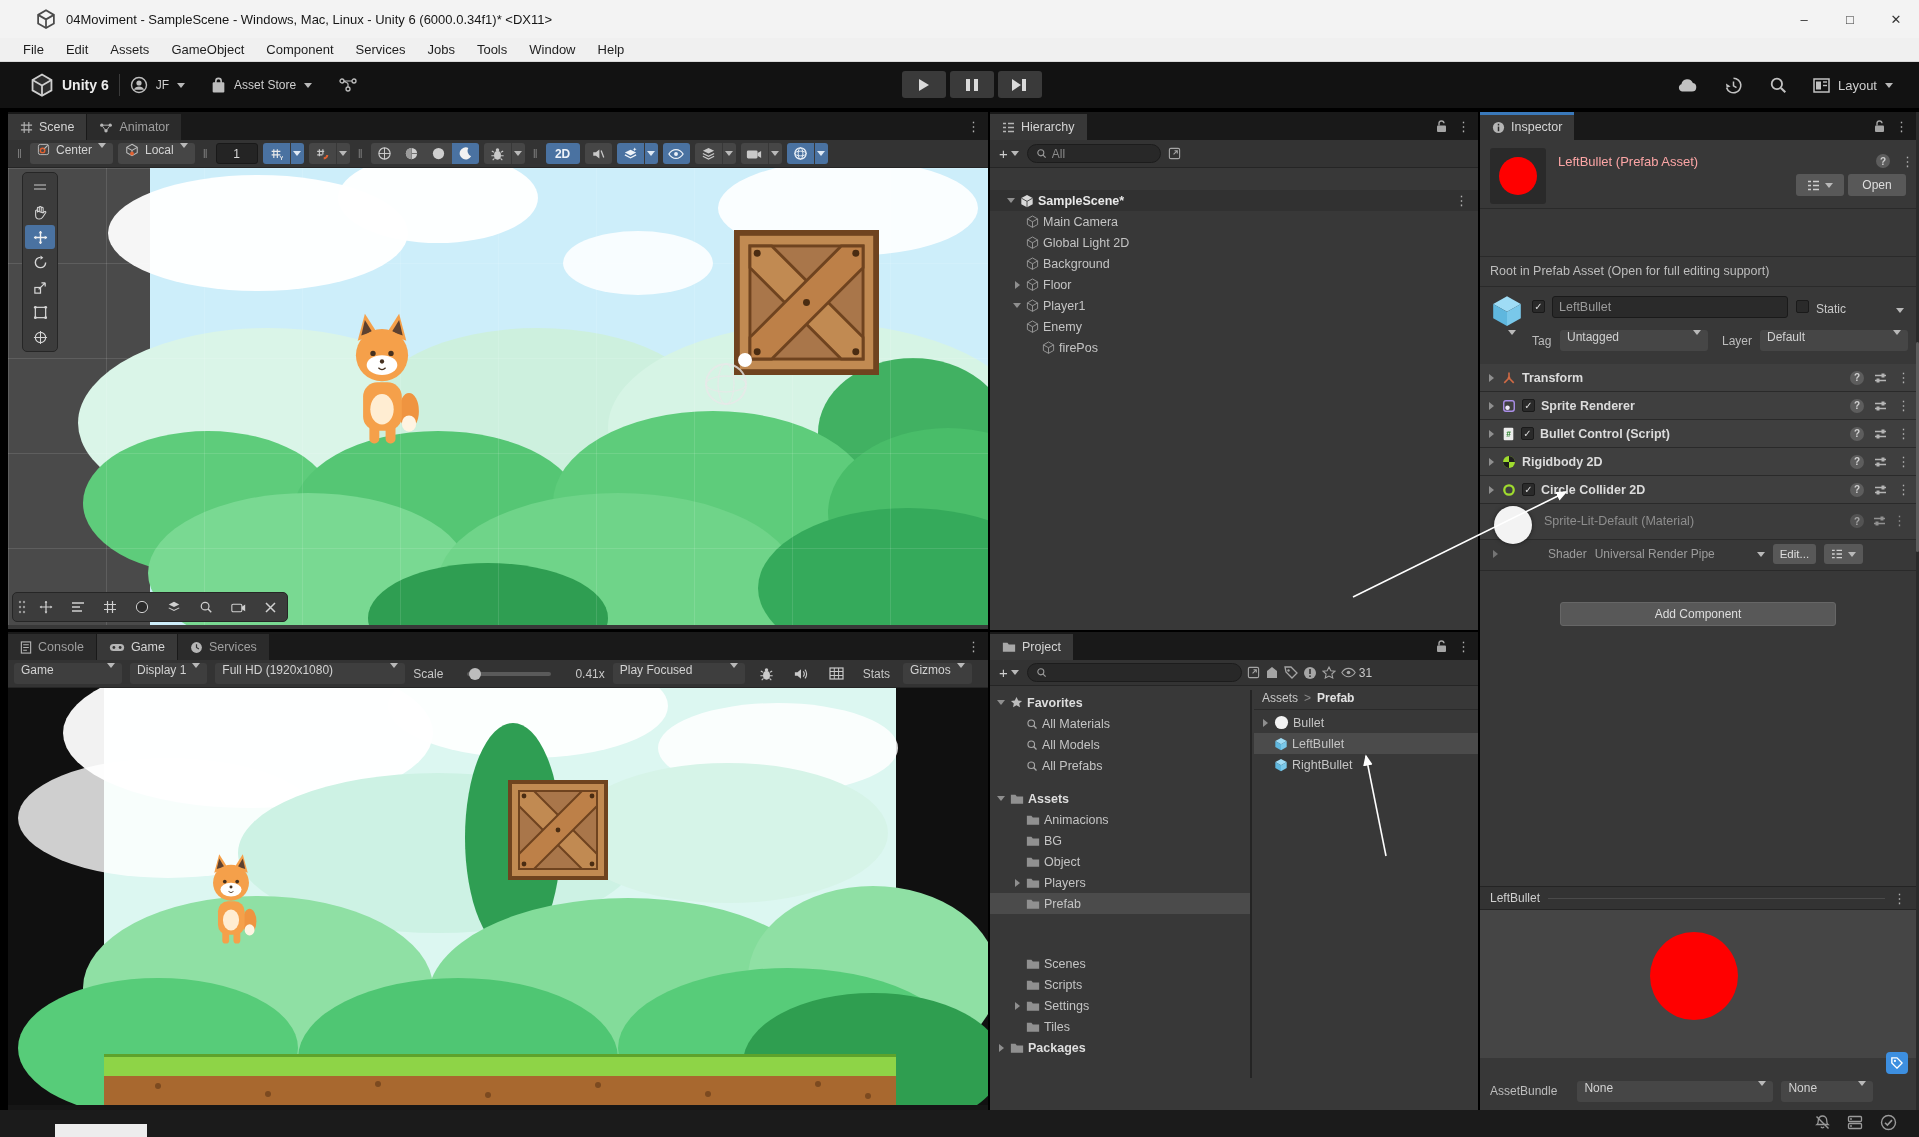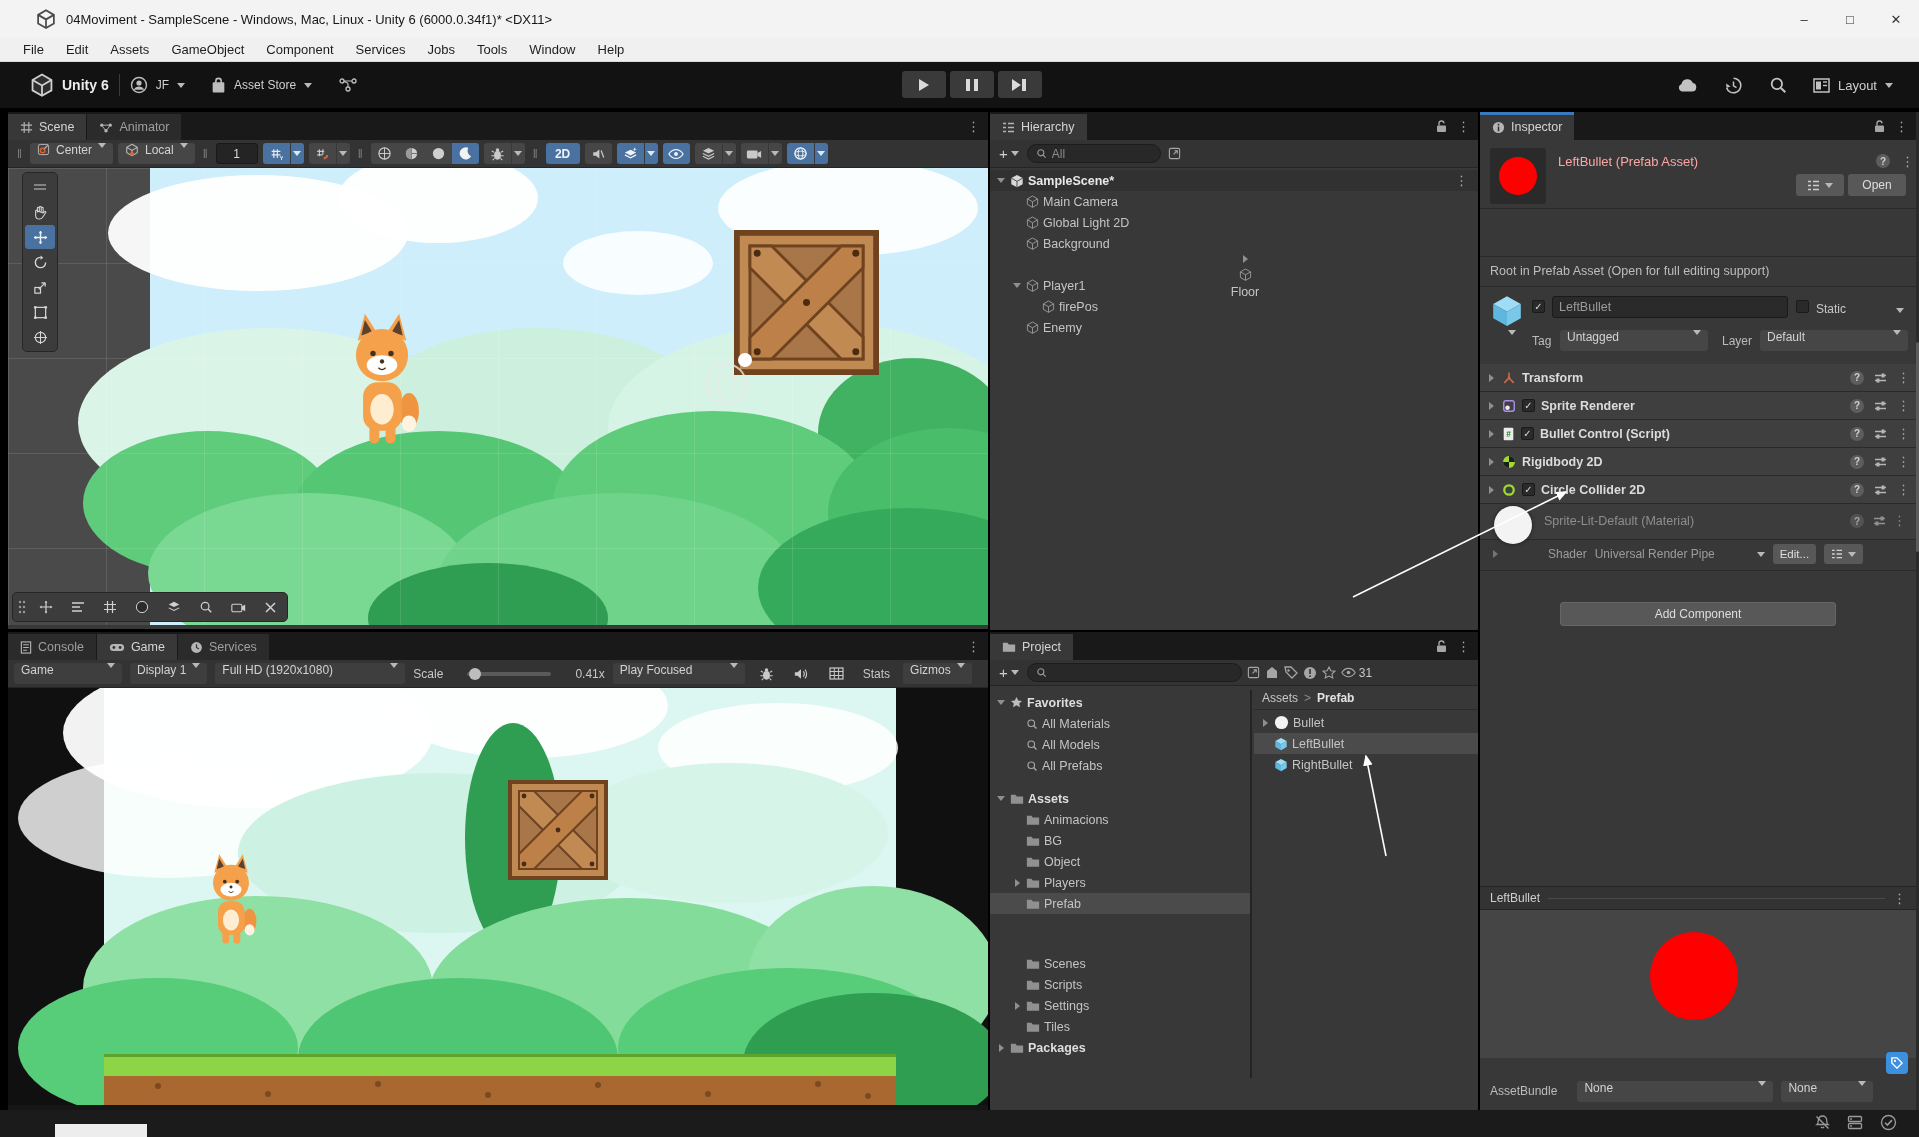--- a/index.html
+++ b/index.html
@@ -696,21 +696,21 @@
       <input placeholder="All" style="">
     </span>
     <span class="ic" style="margin-left:2px">
         <svg width="13" height="13" viewBox="0 0 14 14">
           <rect x="1.5" y="1.5" width="11" height="11" rx="1.5" fill="none" stroke="#a5a5a5" stroke-width="1.2"></rect>
           <path d="M6 8l4-4M7 4h3v3" fill="none" stroke="#a5a5a5" stroke-width="1.2"></path>
         </svg>
       </span>
   </div>
   <div class="abs" id="hierarchy-tree" style="left:0;top:56px;right:0;bottom:0;padding-top:2px">
-      <div class="trow shead" style="padding-left: 6px;">
+      <div class="trow shead" style="padding-left: 16px; margin-top: 20px;">
         <span class="tri down"></span>
         <span class="ic">
           <svg width="14" height="14" viewBox="0 0 16 16">
             <path d="M8 1 14.5 4.7v7L8 15 1.5 11.7v-7z" fill="#d8d8d8"></path>
             <path d="M1.5 4.7 8 8.4l6.5-3.7M8 8.4V15" stroke="#3a3a3a" fill="none"></path>
           </svg>
         </span>
         <span class="tlabel">SampleScene*</span>
         <span class="kebab mlauto" style="margin-right: 10px;">⋮</span>
       </div>
@@ -737,59 +737,59 @@
       <div class="trow" style="padding-left: 22px;">
         <span class="tri none"></span>
         <span class="ic">
           <svg width="13" height="13" viewBox="0 0 16 16">
             <path d="M8 1.2 14.3 4.8v6.9L8 15.2 1.7 11.7V4.8z" fill="none" stroke="#9d9d9d" stroke-width="1.1"></path>
             <path d="M1.7 4.8 8 8.3l6.3-3.5M8 8.3v6.9" fill="none" stroke="#9d9d9d" stroke-width="1.1"></path>
           </svg>
         </span>
         <span class="tlabel">Background</span>
       </div>
-      <div class="trow" style="padding-left: 22px; flex-direction: column;">
+      <div class="trow" style="padding-left: 22px;">
         <span class="tri right"></span>
         <span class="ic">
           <svg width="13" height="13" viewBox="0 0 16 16">
             <path d="M8 1.2 14.3 4.8v6.9L8 15.2 1.7 11.7V4.8z" fill="none" stroke="#9d9d9d" stroke-width="1.1"></path>
             <path d="M1.7 4.8 8 8.3l6.3-3.5M8 8.3v6.9" fill="none" stroke="#9d9d9d" stroke-width="1.1"></path>
           </svg>
         </span>
         <span class="tlabel">Floor</span>
       </div>
       <div class="trow" style="padding-left: 22px;">
         <span class="tri down"></span>
         <span class="ic">
           <svg width="13" height="13" viewBox="0 0 16 16">
             <path d="M8 1.2 14.3 4.8v6.9L8 15.2 1.7 11.7V4.8z" fill="none" stroke="#9d9d9d" stroke-width="1.1"></path>
             <path d="M1.7 4.8 8 8.3l6.3-3.5M8 8.3v6.9" fill="none" stroke="#9d9d9d" stroke-width="1.1"></path>
           </svg>
         </span>
         <span class="tlabel">Player1</span>
       </div>
-      <div class="trow" style="padding-left: 38px;">
+      <div class="trow" style="padding-left: 22px;">
         <span class="tri none"></span>
         <span class="ic">
           <svg width="13" height="13" viewBox="0 0 16 16">
             <path d="M8 1.2 14.3 4.8v6.9L8 15.2 1.7 11.7V4.8z" fill="none" stroke="#9d9d9d" stroke-width="1.1"></path>
             <path d="M1.7 4.8 8 8.3l6.3-3.5M8 8.3v6.9" fill="none" stroke="#9d9d9d" stroke-width="1.1"></path>
           </svg>
         </span>
-        <span class="tlabel">firePos</span>
-      </div>
-      <div class="trow" style="padding-left: 22px;">
+        <span class="tlabel">Enemy</span>
+      </div>
+      <div class="trow" style="padding-left: 38px;">
         <span class="tri none"></span>
         <span class="ic">
           <svg width="13" height="13" viewBox="0 0 16 16">
             <path d="M8 1.2 14.3 4.8v6.9L8 15.2 1.7 11.7V4.8z" fill="none" stroke="#9d9d9d" stroke-width="1.1"></path>
             <path d="M1.7 4.8 8 8.3l6.3-3.5M8 8.3v6.9" fill="none" stroke="#9d9d9d" stroke-width="1.1"></path>
           </svg>
         </span>
-        <span class="tlabel">Enemy</span>
+        <span class="tlabel">firePos</span>
       </div>
     </div>
 </div>
 
 <div class="panel" id="project-panel" style="left:990px;top:632px;width:488px;height:478px">
   <div class="tabstrip">
     <div class="tab active">
       <span class="ic">
           <svg width="14" height="12" viewBox="0 0 16 13">
             <path d="M1 1.5h5.2l1.6 2H15v8.5H1z" fill="#a8a8a8"></path>

